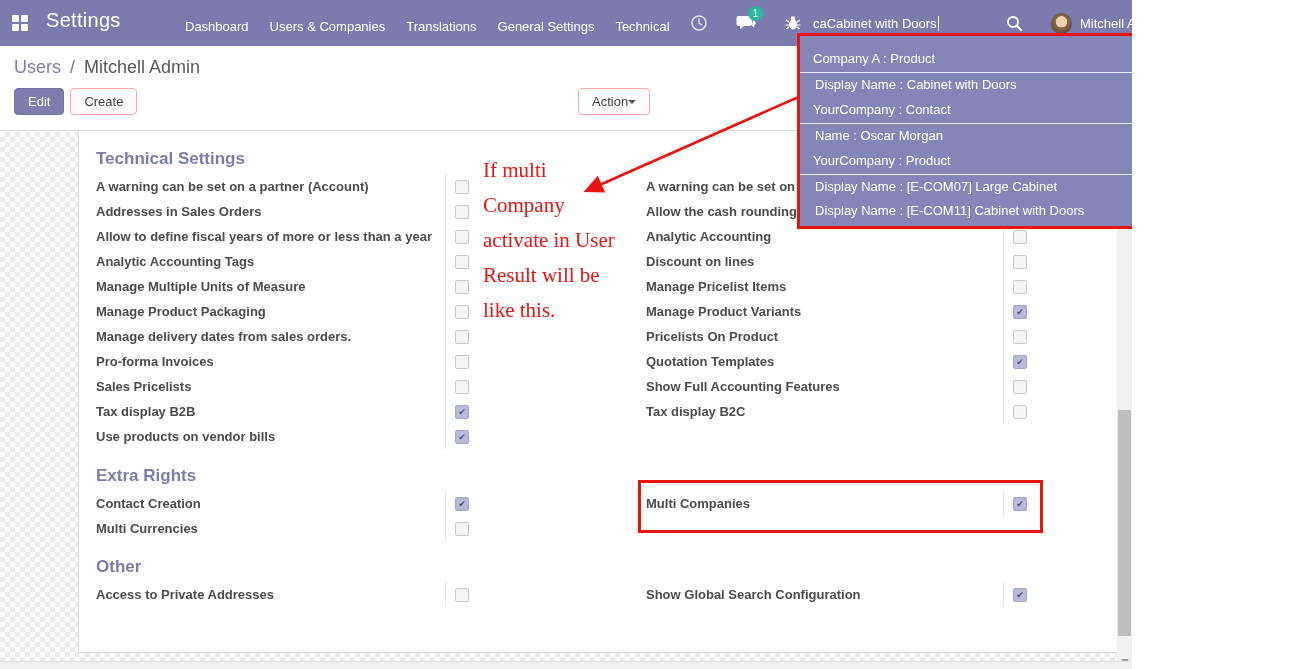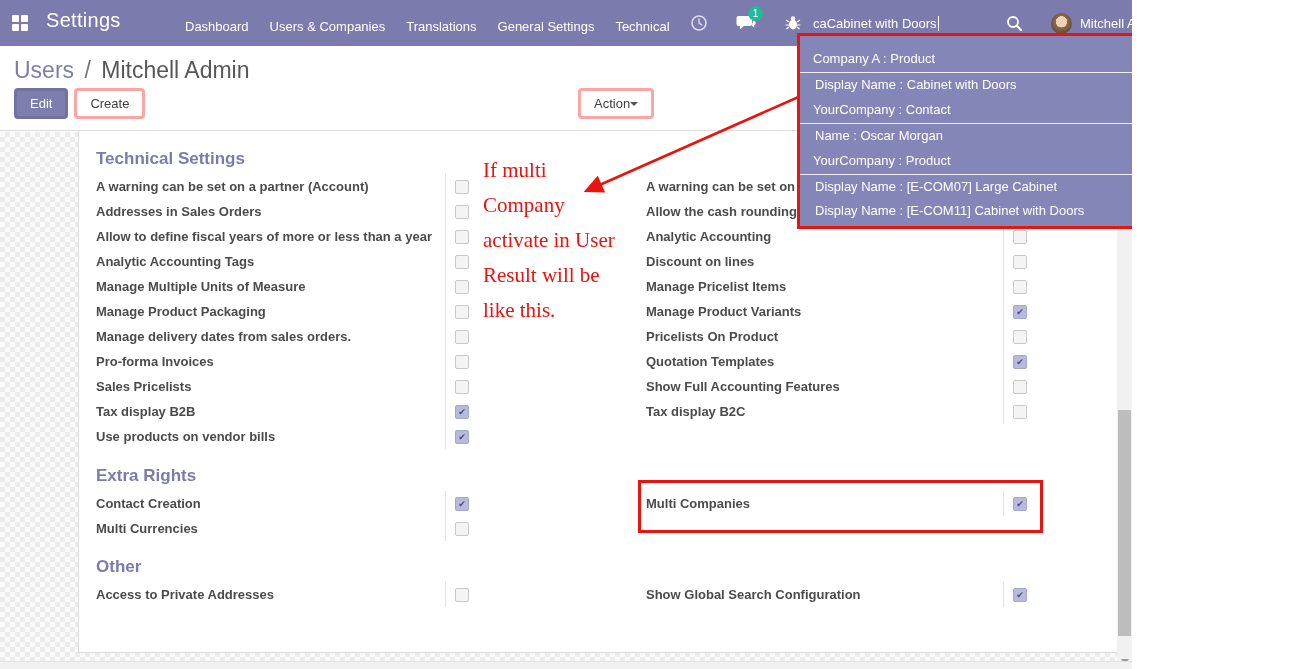--- a/index.html
+++ b/index.html
@@ -26,25 +26,25 @@
   .user-menu { position:absolute; left:1051px; top:0; height:46px; display:flex; align-items:center; gap:8px; cursor:pointer; }
   .avatar { width:21px; height:21px; border-radius:50%;
             background:radial-gradient(circle at 50% 42%, #f0d2ae 34%, #8a6a4c 36%, #5f4a38 78%, #4c3c2e 100%); }
   .user-name { color:#fff; font-size:13px; white-space:nowrap; }
   .caret-down { width:0; height:0; border-left:4px solid transparent; border-right:4px solid transparent;
                 border-top:4px solid #fff; margin-top:2px; }
 
   
   .controlpanel { position:absolute; left:0; top:46px; width:1309px; height:85px; background:#fff;
                   border-bottom:1px solid #ddd; z-index:4; }
-  .breadcrumb { position:absolute; left:14px; top:11px; font-size:23px; }
+  .breadcrumb { position:absolute; left:14px; top:11px; font-size:18px; }
   .bc-link { color:#7d7dac; cursor:pointer; }
   .bc-sep { color:#777; margin:0 4px; }
   .bc-current { color:#585858; }
-  .btn { display:inline-block; font-size:13px; padding:5px 13px; border-radius:4px; border:3px solid #fca5a5;
+  .btn { display:inline-block; font-size:13px; padding:5px 13px; border-radius:4px; border:1px solid #fca5a5;
          background:#fff; color:#3e3e3e; cursor:pointer; }
   .btn-primary { background:#7d7dae; border-color:#72729f; color:#fff; }
   .btn-row { position:absolute; left:14px; top:42px; display:flex; gap:6px; }
   .action-btn { position:absolute; left:578px; top:42px; display:flex; align-items:center; }
   .action-caret { width:0; height:0; border-left:4px solid transparent; border-right:4px solid transparent;
                   border-top:4px solid #555; margin-top:1px; }
 
   
   .content { position:absolute; left:0; top:132px; width:1309px; height:537px;
              background-color:#fafafa;

